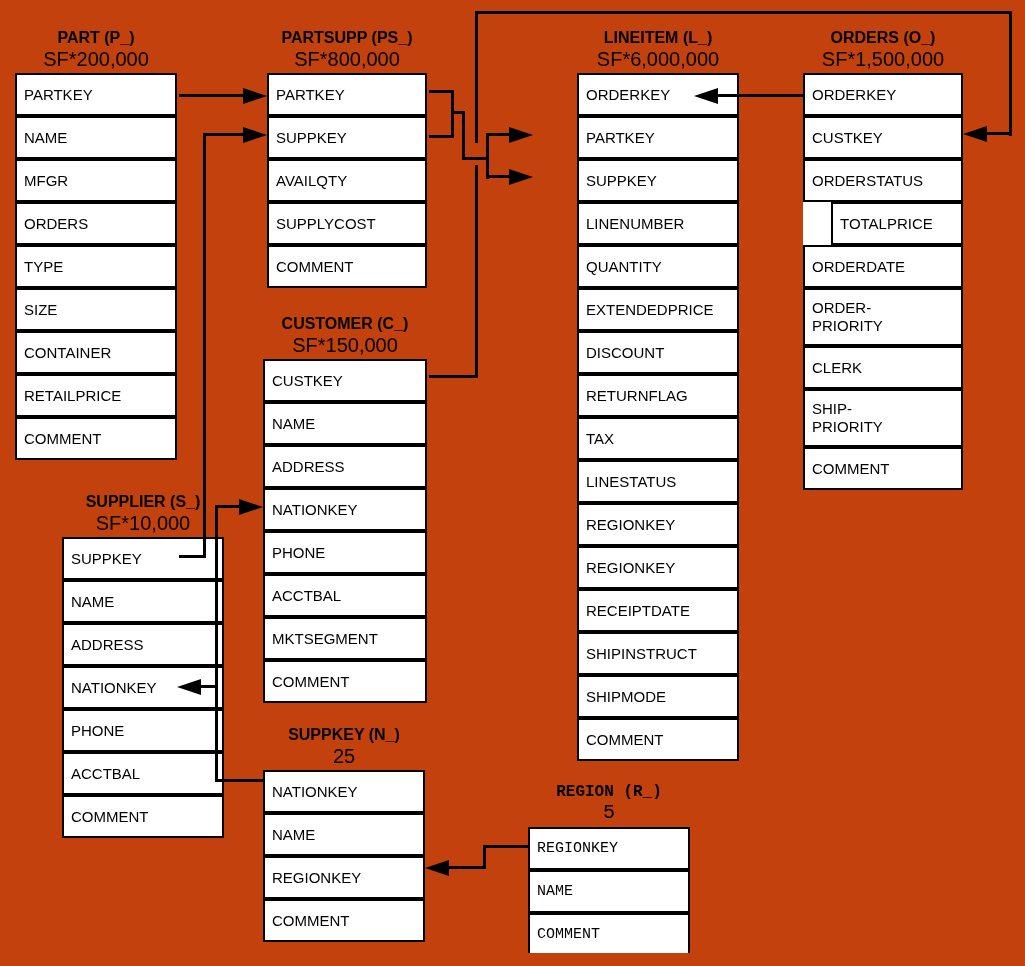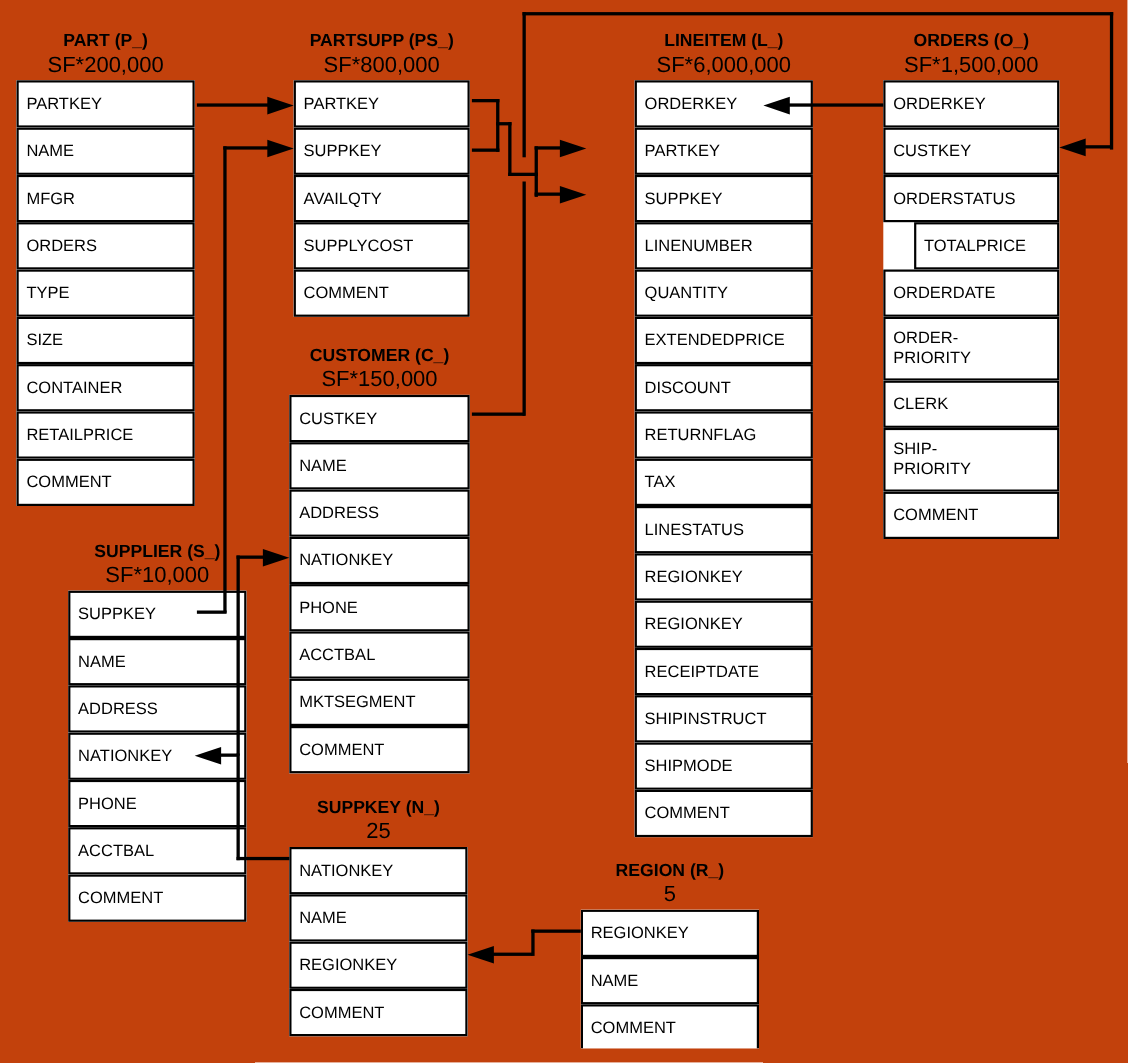--- a/index.html
+++ b/index.html
@@ -120,21 +120,21 @@
     <div class="table-block" style="left: 263px; top: 724px; width: 162px;">
       <div class="tbl-title">SUPPKEY (N_)</div>
       <div class="tbl-card">25</div>
       <div class="rows">
         <div class="row" style="height: 43px;">NATIONKEY</div>
         <div class="row" style="height: 43px;">NAME</div>
         <div class="row" style="height: 43px;">REGIONKEY</div>
         <div class="row" style="height: 43px;">COMMENT</div>
       </div>
     </div>
-    <div class="table-block" style="left: 528px; top: 781px; width: 162px;">
+    <div class="table-block" style="left: 528px; top: 781px; width: 162px; font-family: Liberation Mono, monospace;">
       <div class="tbl-title">REGION (R_)</div>
       <div class="tbl-card">5</div>
       <div class="rows" style="height: 126px; overflow: hidden;">
         <div class="row" style="height: 43px;">REGIONKEY</div>
         <div class="row" style="height: 43px;">NAME</div>
         <div class="row" style="height: 43px;">COMMENT</div>
       </div>
     </div>
     <div class="seg" style="left: 179px; top: 94px; width: 67px; height: 3px;"></div>
     <div class="arr r" style="left: 243px; top: 88px;"></div>

